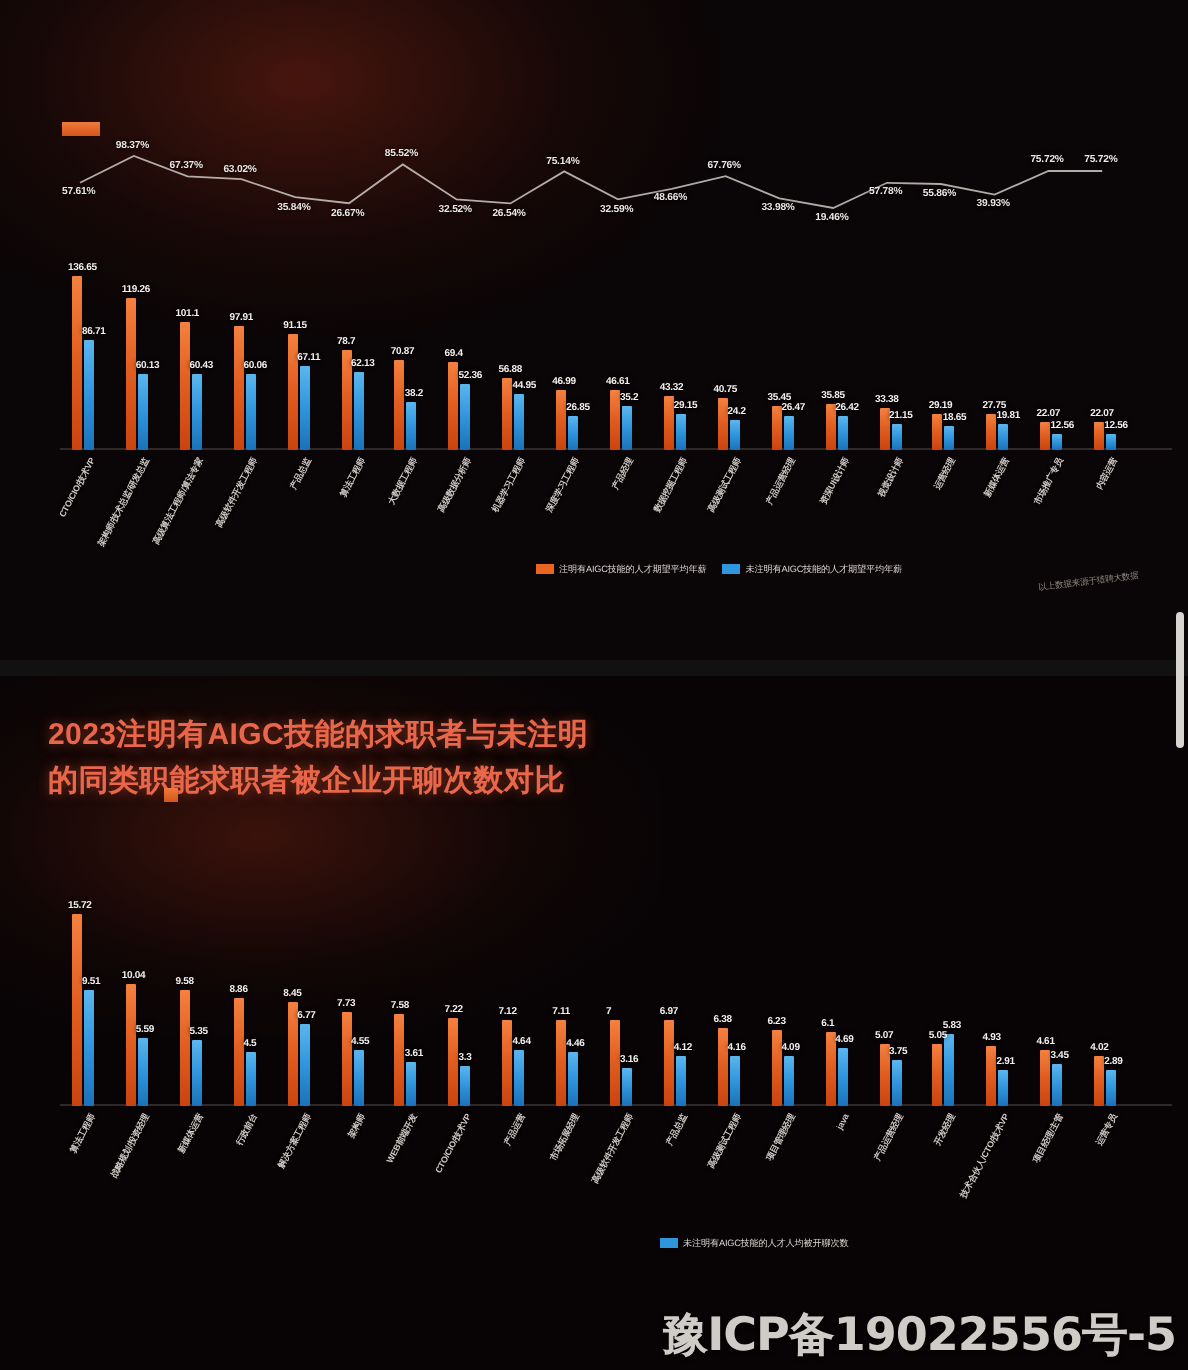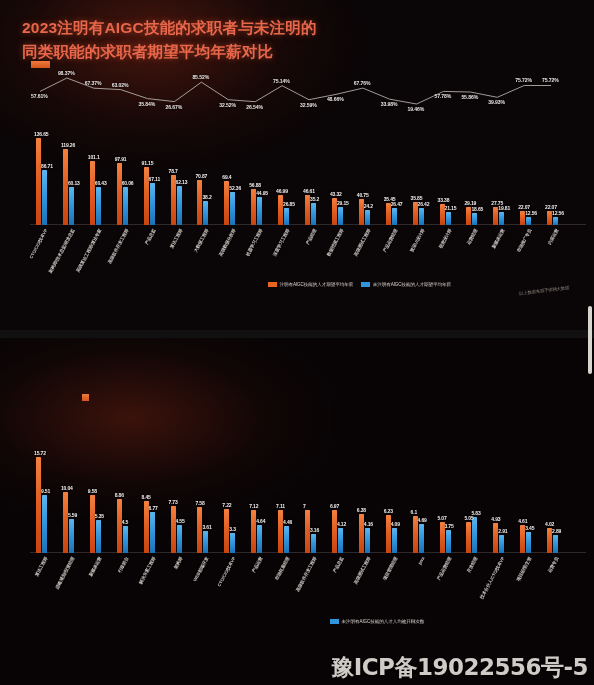--- a/index.html
+++ b/index.html
@@ -107,22 +107,20 @@
     text-shadow:0 1px 2px rgba(0,0,0,0.8);
     z-index:30; white-space:nowrap;
   }
 </style>
 </head>
 <body>
 
 <div class="panel top">
   <div class="glow"></div>
 
-  <div class="title">2023注明有AIGC技能的求职者与未注明的
-同类职能的求职者期望平均年薪对比</div>
   <div class="legend-swatch"></div>
 
   <div class="pct-layer">
     <svg width="594" height="330" style="position:absolute;left:0;top:0;">
       <polyline id="trendline" fill="none" stroke="#cfc9c4" stroke-width="0.9" opacity="0.85" points="40.0,91.4 66.9,78.0 93.8,88.2 120.7,89.6 147.6,98.6 174.5,101.6 201.4,82.2 228.3,99.7 255.2,101.7 282.1,85.7 309.0,99.7 335.9,94.4 362.8,88.1 389.7,99.2 416.6,104.0 443.5,91.4 470.4,92.0 497.3,97.3 524.2,85.5 551.1,85.5"></polyline>
     </svg>
     <div id="pct-labels">
         <div class="pct-label" style="left: 31px; top: 93.43px;">57.61%</div>
         <div class="pct-label" style="left: 57.9px; top: 70px;">98.37%</div>
         <div class="pct-label" style="left: 84.8px; top: 80.2142px;">67.37%</div>
@@ -306,20 +304,22 @@
 
   <div class="source" style="left:519px; top:288px;">以上数据来源于猎聘大数据</div>
 </div>
 
 <div class="divider"></div>
 <div class="scroll-tick"></div>
 
 <div class="panel bottom">
   <div class="glow2"></div>
 
+  <div class="title b">2023注明有AIGC技能的求职者与未注明
+的同类职能求职者被企业开聊次数对比</div>
   <div class="legend-swatch b"></div>
 
   <div class="plot" id="plot-b" style="left:30px; top:110px; width:556px; height:105px;">
     <div class="axis-line" style="left:0; bottom:0; width:556px;"></div>
   <div class="grp" style="left: 6px; width: 12px; height: 105px;">
         <div class="bar o" style="height: 95.9651px;"></div>
         <div class="bar c" style="height: 58.0552px;"></div>
         <div class="vlabel" style="left: -2px; bottom: 96.9651px;">15.72</div>
         <div class="vlabel" style="left: 5px; bottom: 59.0552px;">9.51</div>
       </div>

